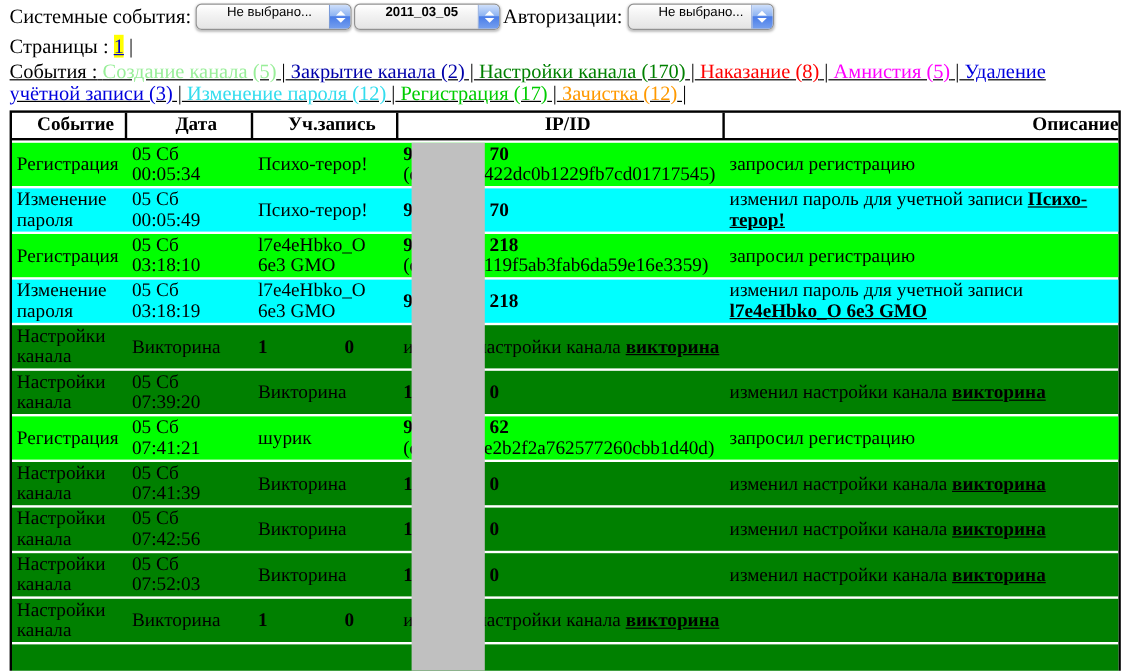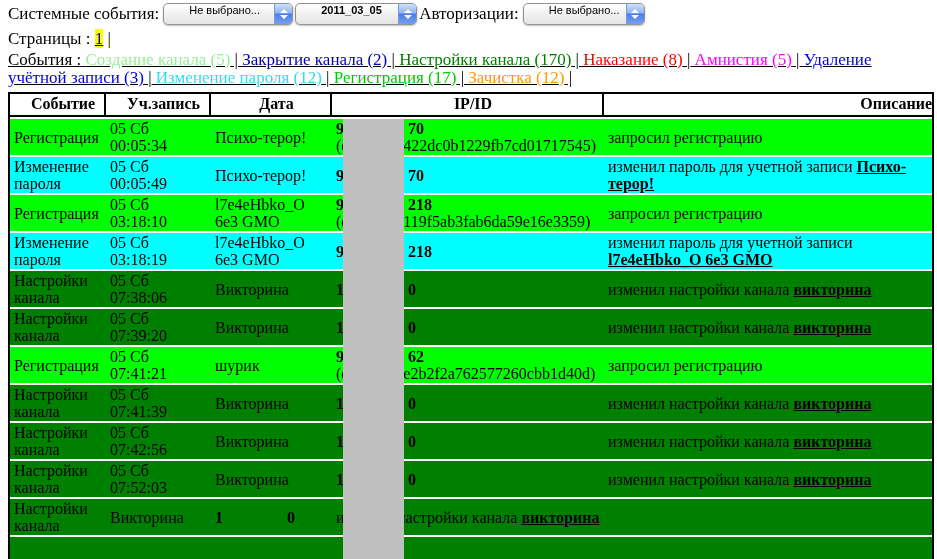--- a/index.html
+++ b/index.html
@@ -115,22 +115,22 @@
   </div>
 
   <div class="legend">
     <span>События :</span>
     <span id="legend-items"><span style="color: rgb(153, 238, 153);"> Создание канала (5)</span><span class="sep"> |</span><span style="color: rgb(0, 0, 170);"> Закрытие канала (2)</span><span class="sep"> |</span><span style="color: rgb(0, 128, 0);"> Настройки канала (170)</span><span class="sep"> |</span><span style="color: rgb(255, 0, 0);"> Наказание (8)</span><span class="sep"> |</span><span style="color: rgb(255, 0, 255);"> Амнистия (5)</span><span class="sep"> |</span><span style="color: rgb(0, 0, 221);"> Удаление учётной записи (3)</span><span class="sep"> |</span><span style="color: rgb(51, 221, 238);"> Изменение пароля (12)</span><span class="sep"> |</span><span style="color: rgb(0, 204, 0);"> Регистрация (17)</span><span class="sep"> |</span><span style="color: rgb(255, 153, 0);"> Зачистка (12)</span><span class="sep"> |</span></span>
   </div>
 
   <div class="table">
     <div class="thead" id="thead">
         <div class="th">Событие</div>
+        <div class="th">Дата</div>
         <div class="th">Уч.запись</div>
-        <div class="th">Дата</div>
         <div class="th">IP/ID</div>
         <div class="th">Описание</div>
       </div>
     <div id="tbody">
         <div class="trow" style="background: rgb(0, 255, 0);">
     <div class="td c-event">
             <span class="cellwrap">Регистрация</span>
           </div>
     <div class="td c-date">
             <span class="cellwrap">05 Сб 00:05:34</span>
@@ -205,23 +205,20 @@
       </span>
     </div>
     <div class="td c-desc">
       <span class="cellwrap"><span class="desc-text">изменил пароль для учетной записи </span><a class="desc-link" href="#">l7e4eHbko_O 6e3 GMO</a></span>
     </div>
   </div>
         <div class="trow" style="background: rgb(0, 128, 0);">
     <div class="td c-event">
             <span class="cellwrap">Настройки канала</span>
           </div>
-    <div class="td c-date">
-            <span class="cellwrap">05 Сб 07:38:06</span>
-          </div>
     <div class="td c-account">
             <span class="cellwrap">Викторина</span>
           </div>
     <div class="td c-ip">
       <span class="cellwrap">
         <span class="ip-line"><span class="ip-left">1</span><span class="gap gap-ip"></span><span class="ip-right">0</span></span>
         
       </span>
     </div>
     <div class="td c-desc">

